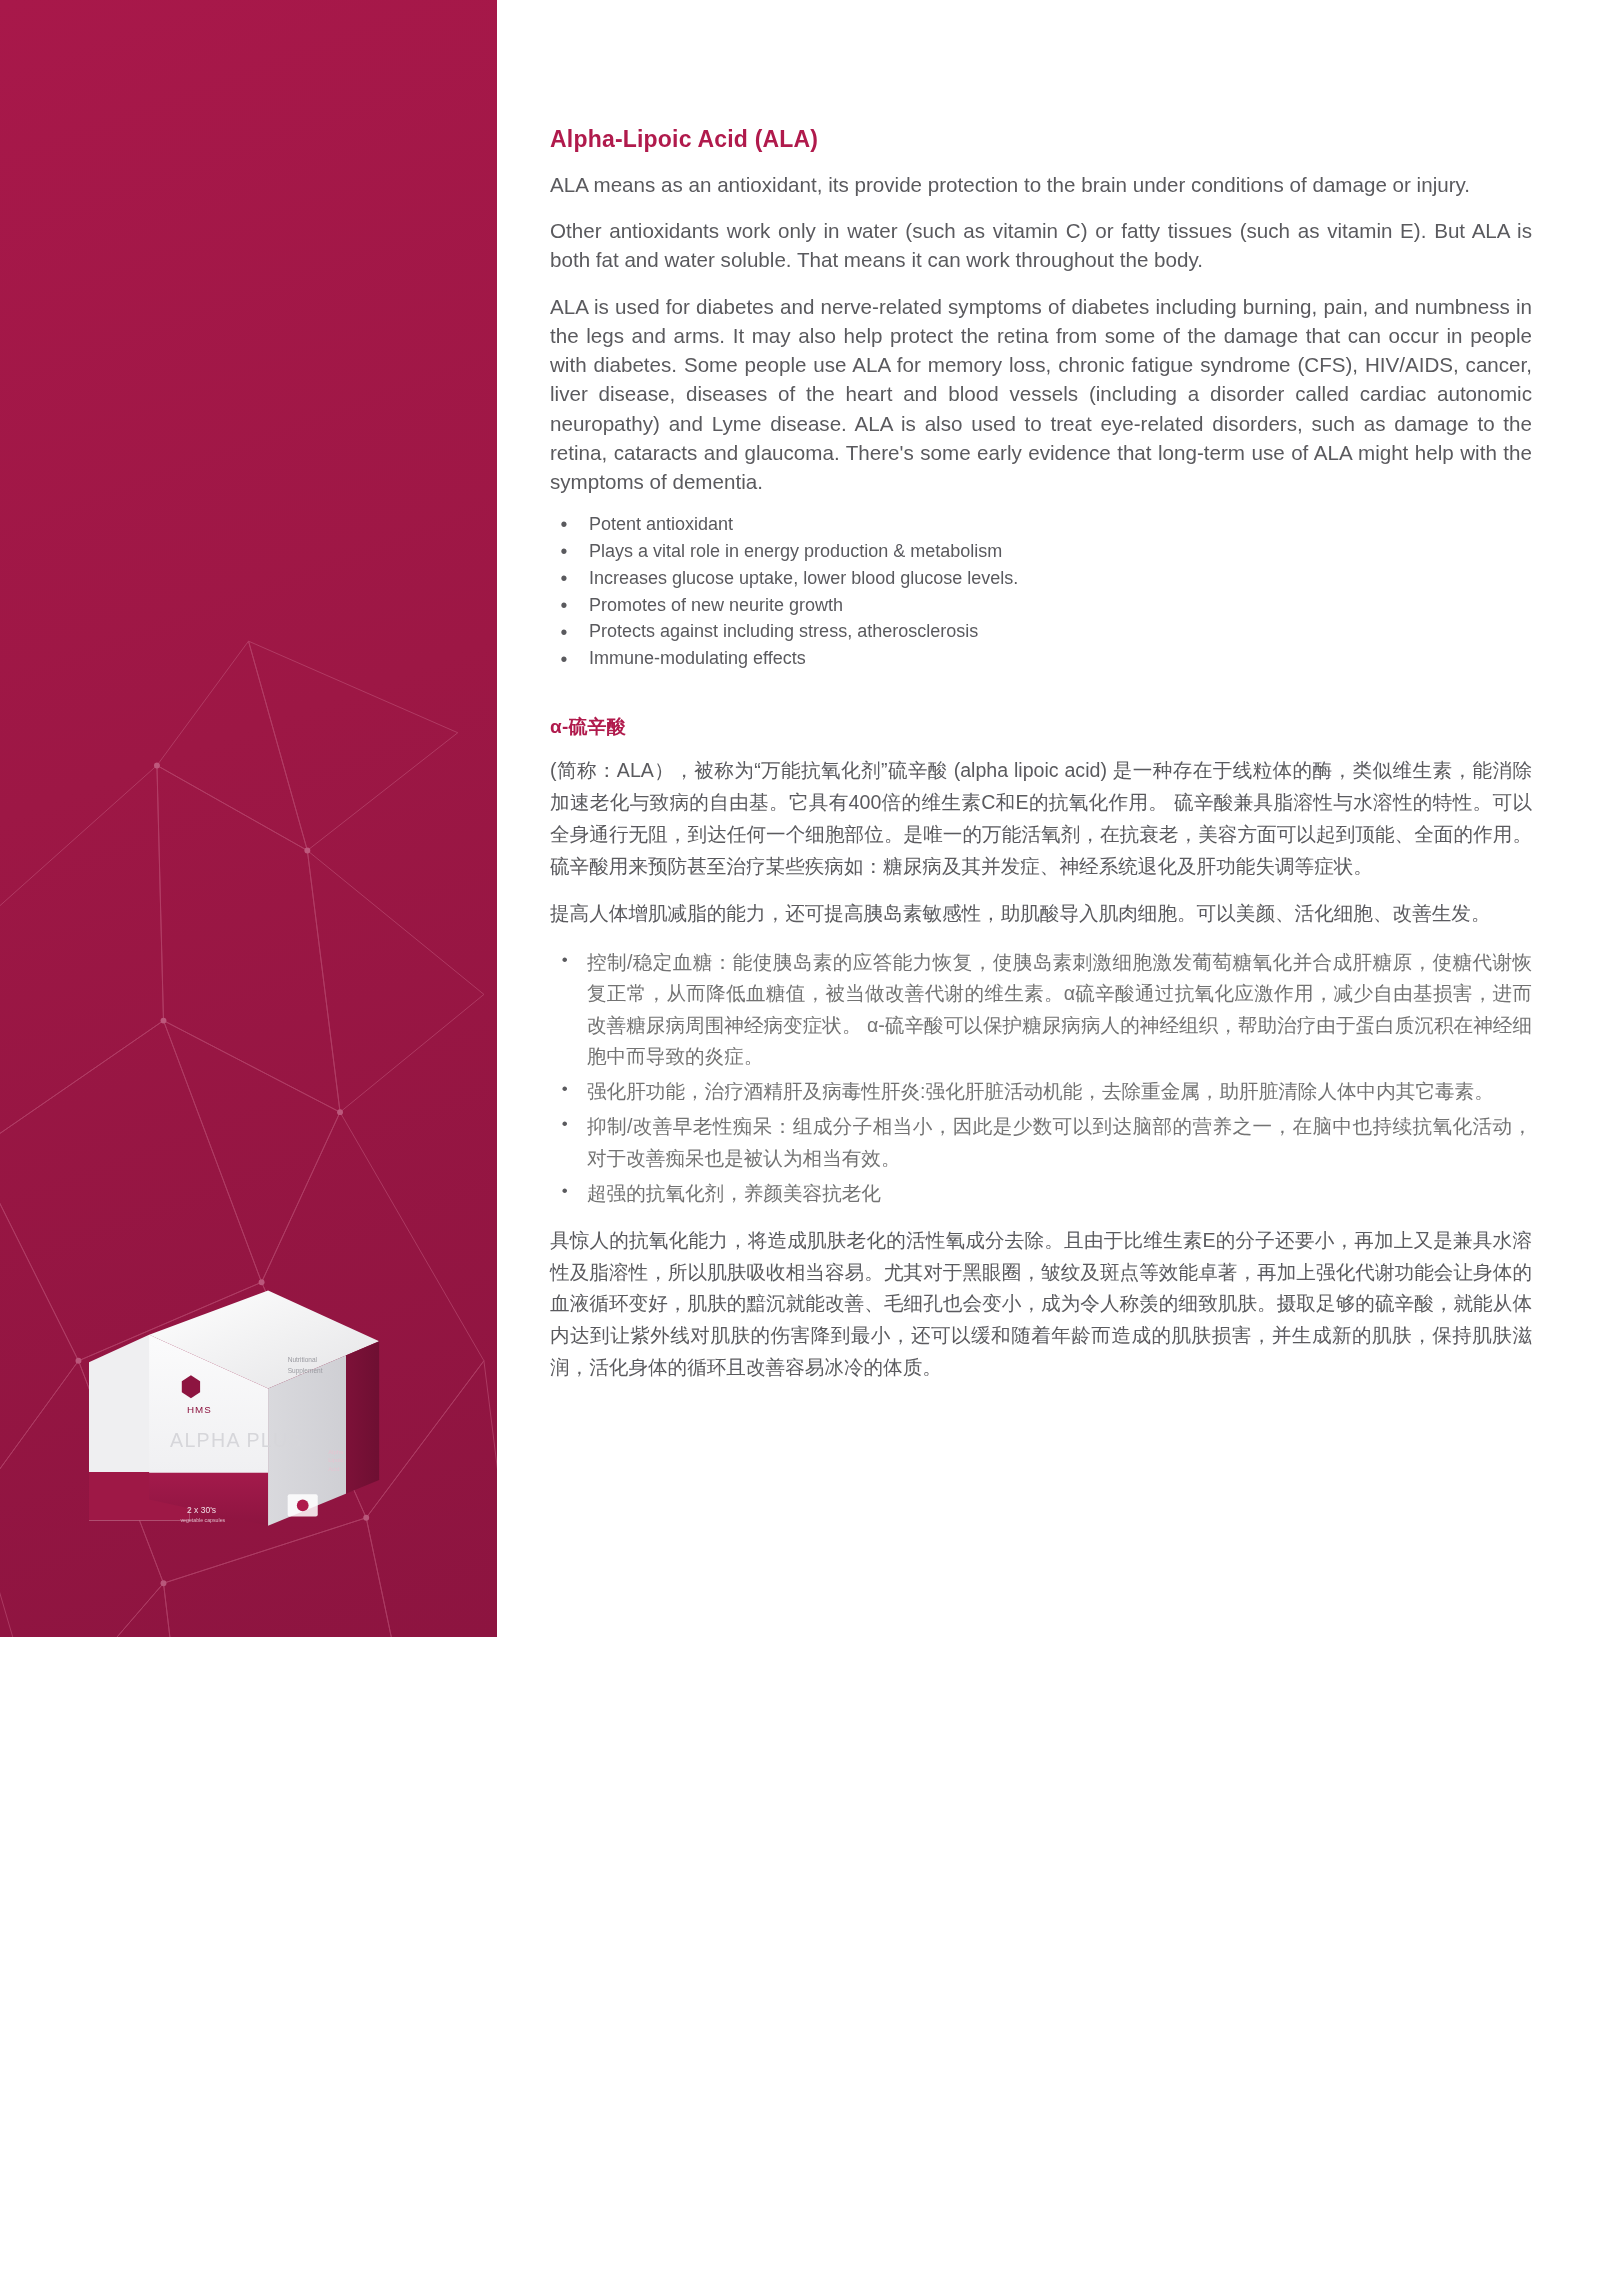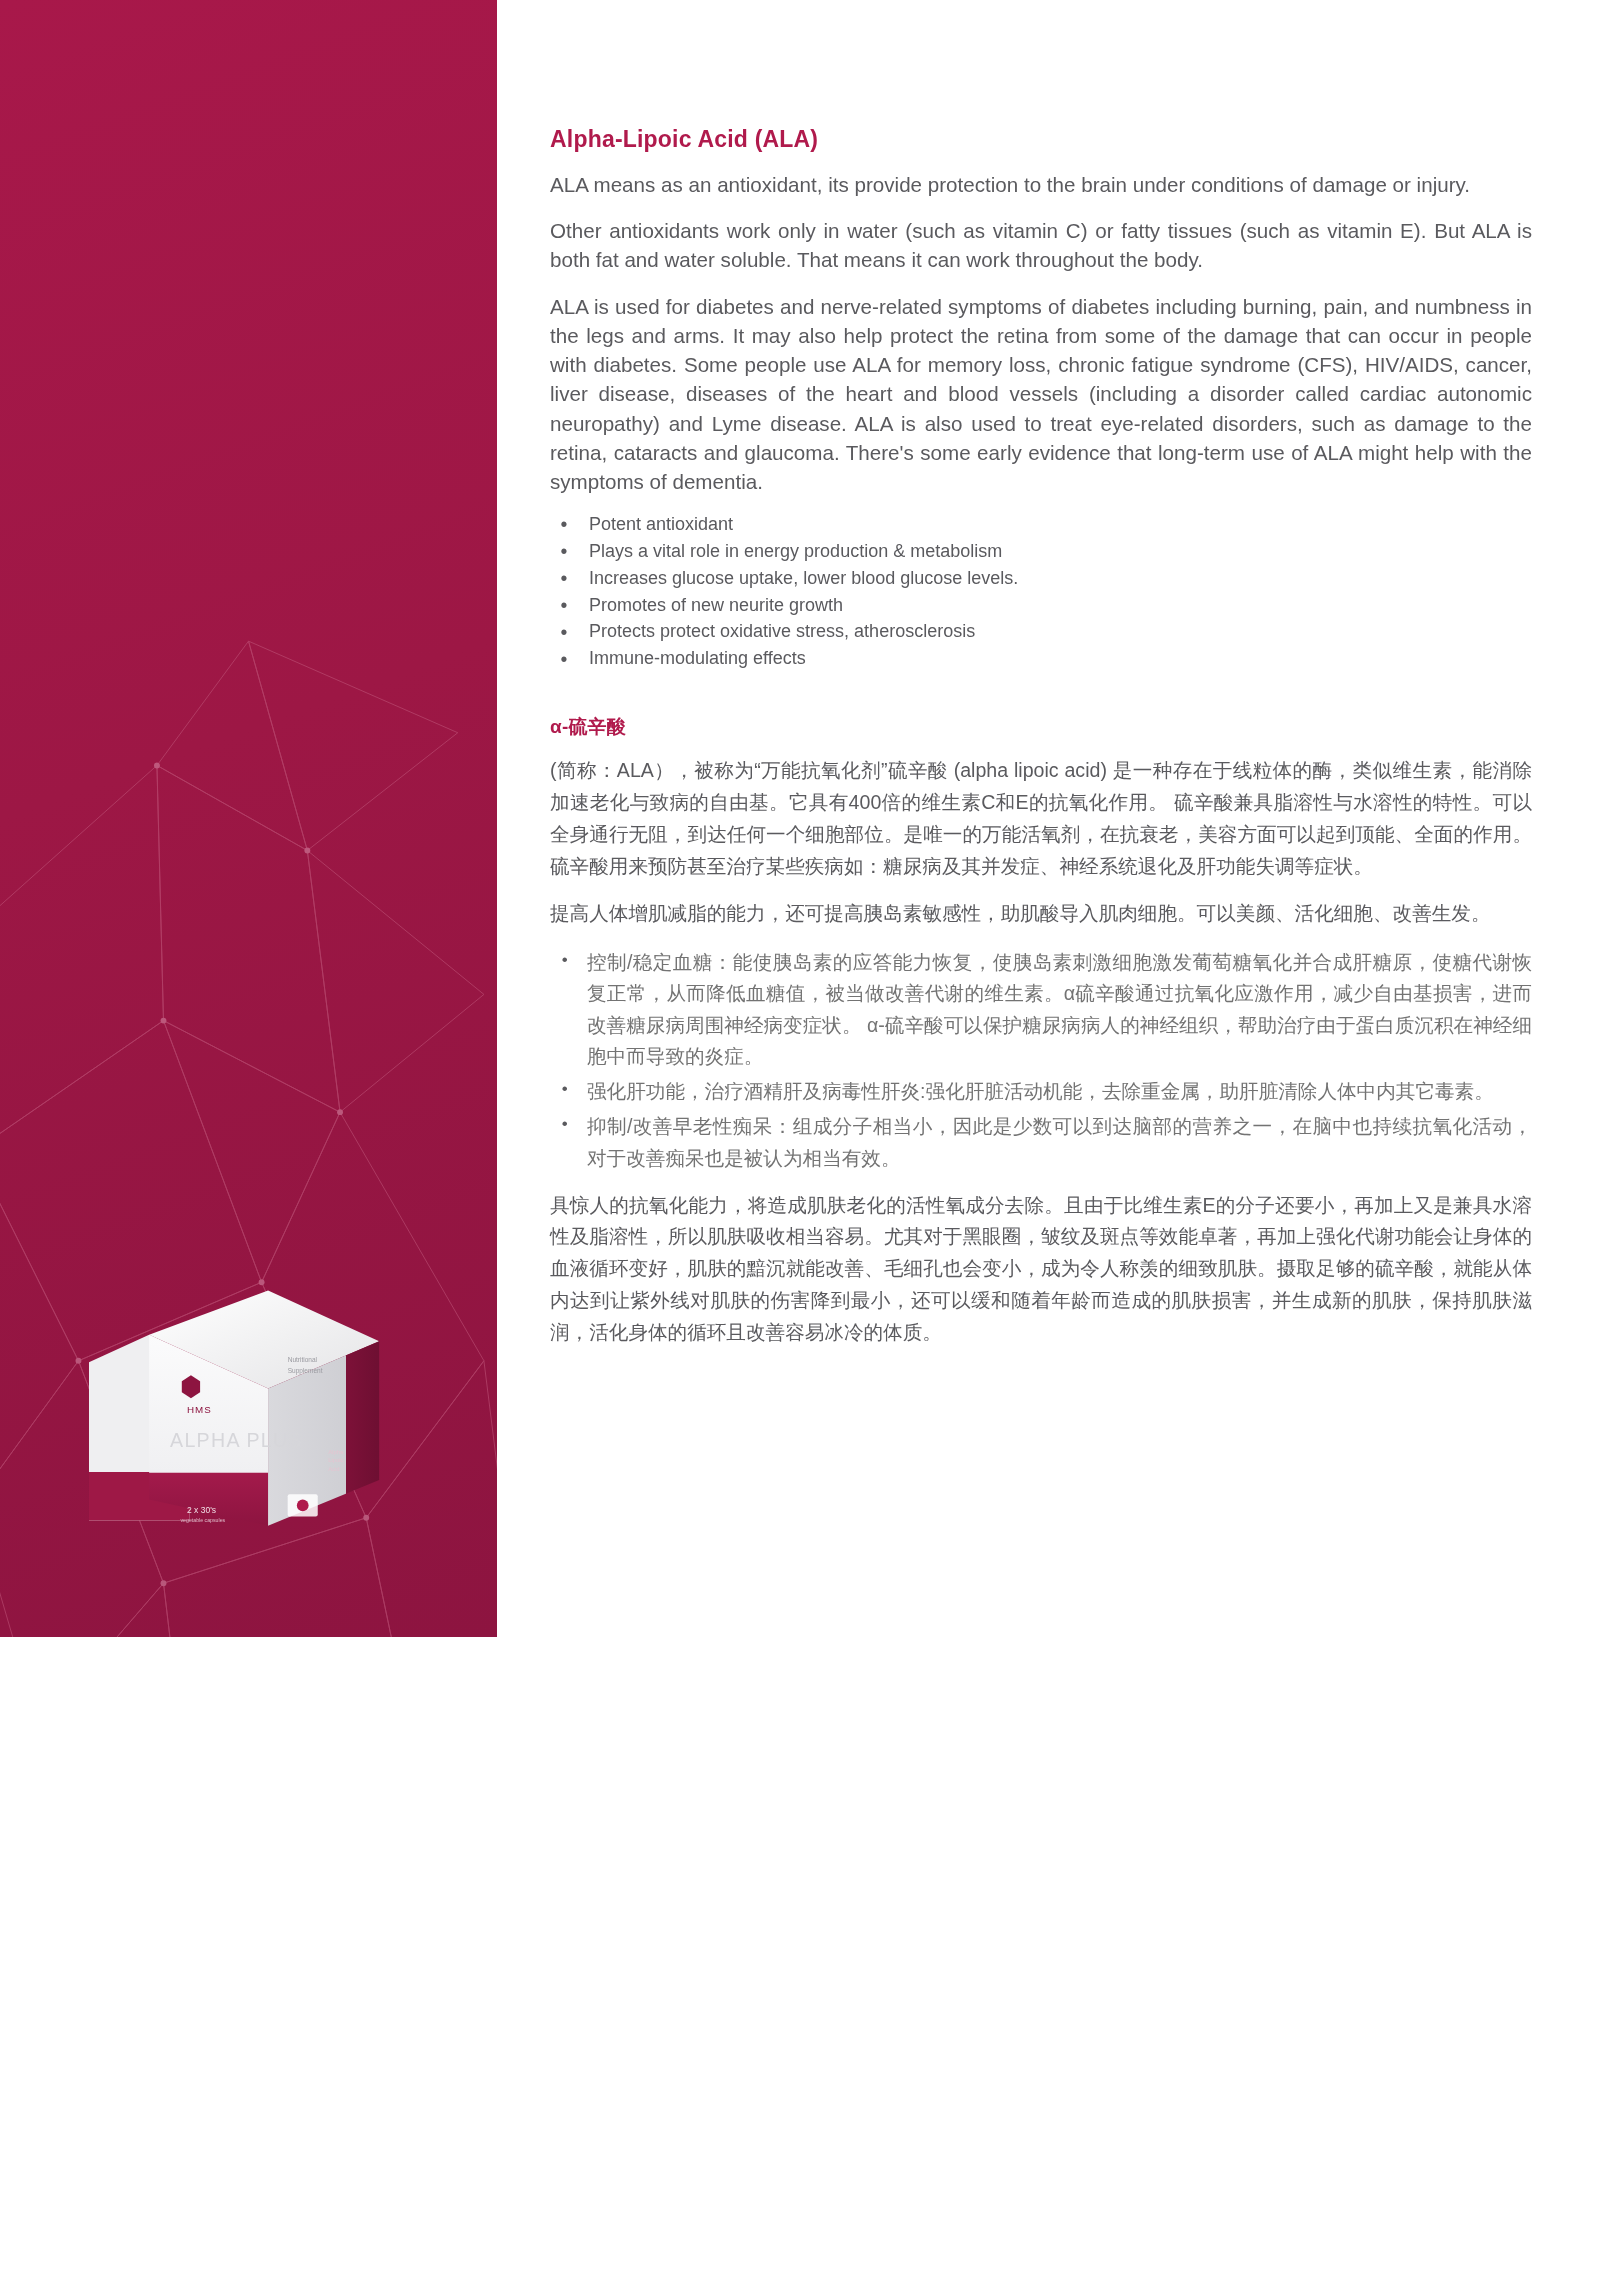--- a/index.html
+++ b/index.html
@@ -221,31 +221,32 @@
 
   <p class="body">ALA means as an antioxidant, its provide protection to the brain under conditions of damage or injury.</p>
   <p class="body">Other antioxidants work only in water (such as vitamin C) or fatty tissues (such as vitamin E). But ALA is both fat and water soluble. That means it can work throughout the body.</p>
   <p class="body">ALA is used for diabetes and nerve-related symptoms of diabetes including burning, pain, and numbness in the legs and arms. It may also help protect the retina from some of the damage that can occur in people with diabetes. Some people use ALA for memory loss, chronic fatigue syndrome (CFS), HIV/AIDS, cancer, liver disease, diseases of the heart and blood vessels (including a disorder called cardiac autonomic neuropathy) and Lyme disease. ALA is also used to treat eye-related disorders, such as damage to the retina, cataracts and  glaucoma. There's some early evidence that long-term use of ALA might help with the symptoms of dementia.</p>
 
   <ul class="bullets">
     <li>Potent antioxidant</li>
     <li>Plays a vital role in energy production &amp; metabolism</li>
     <li>Increases glucose uptake, lower blood glucose levels.</li>
     <li>Promotes of new neurite growth</li>
-    <li>Protects protect oxidative stress, atherosclerosis</li>
+    <li>Protects against including stress, atherosclerosis</li>
     <li>Immune-modulating effects</li>
   </ul>
 
   <h2 class="section-title title-cn">α-硫辛酸</h2>
 
   <p class="cn">(简称：ALA），被称为“万能抗氧化剂”硫辛酸 (alpha lipoic acid) 是一种存在于线粒体的酶，类似维生素，能消除加速老化与致病的自由基。它具有400倍的维生素C和E的抗氧化作用。 硫辛酸兼具脂溶性与水溶性的特性。可以全身通行无阻，到达任何一个细胞部位。是唯一的万能活氧剂，在抗衰老，美容方面可以起到顶能、全面的作用。硫辛酸用来预防甚至治疗某些疾病如：糖尿病及其并发症、神经系统退化及肝功能失调等症状。</p>
   <p class="cn">提高人体增肌减脂的能力，还可提高胰岛素敏感性，助肌酸导入肌肉细胞。可以美颜、活化细胞、改善生发。</p>
 
   <ul class="cn-bullets">
     <li>控制/稳定血糖：能使胰岛素的应答能力恢复，使胰岛素刺激细胞激发葡萄糖氧化并合成肝糖原，使糖代谢恢复正常，从而降低血糖值，被当做改善代谢的维生素。α硫辛酸通过抗氧化应激作用，减少自由基损害，进而改善糖尿病周围神经病变症状。 α-硫辛酸可以保护糖尿病病人的神经组织，帮助治疗由于蛋白质沉积在神经细胞中而导致的炎症。</li>
     <li>强化肝功能，治疗酒精肝及病毒性肝炎:强化肝脏活动机能，去除重金属，助肝脏清除人体中内其它毒素。</li>
     <li>抑制/改善早老性痴呆：组成分子相当小，因此是少数可以到达脑部的营养之一，在脑中也持续抗氧化活动，对于改善痴呆也是被认为相当有效。</li>
+    <li>超强的抗氧化剂，养颜美容抗老化</li>
   </ul>
 
   <p class="cn">具惊人的抗氧化能力，将造成肌肤老化的活性氧成分去除。且由于比维生素E的分子还要小，再加上又是兼具水溶性及脂溶性，所以肌肤吸收相当容易。尤其对于黑眼圈，皱纹及斑点等效能卓著，再加上强化代谢功能会让身体的血液循环变好，肌肤的黯沉就能改善、毛细孔也会变小，成为令人称羡的细致肌肤。摄取足够的硫辛酸，就能从体内达到让紫外线对肌肤的伤害降到最小，还可以缓和随着年龄而造成的肌肤损害，并生成新的肌肤，保持肌肤滋润，活化身体的循环且改善容易冰冷的体质。</p>
 
 </div>
 
 
 </body></html>

